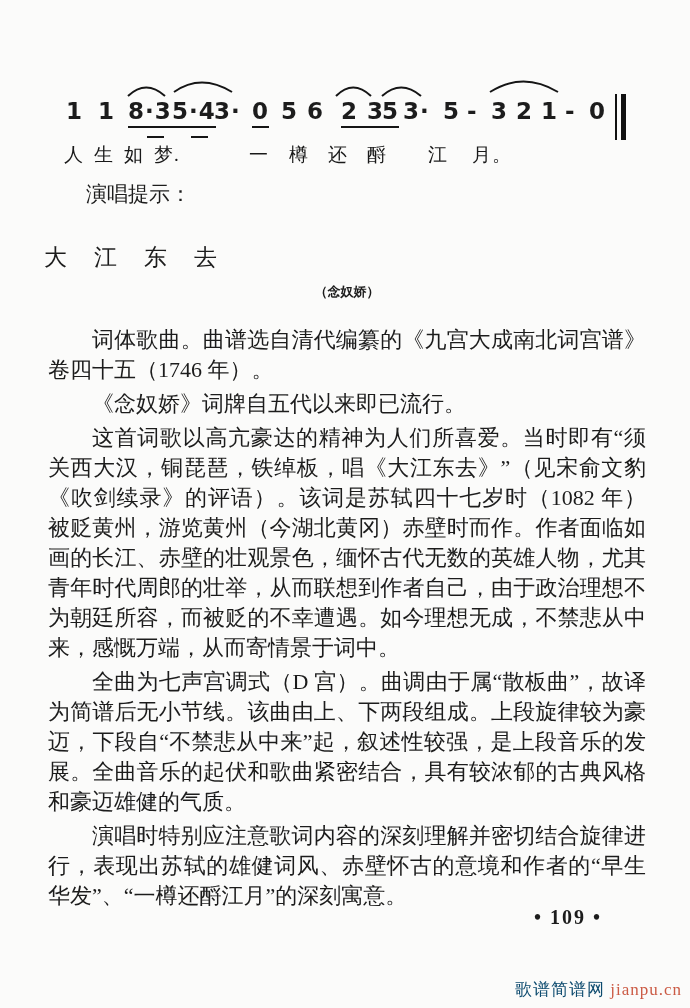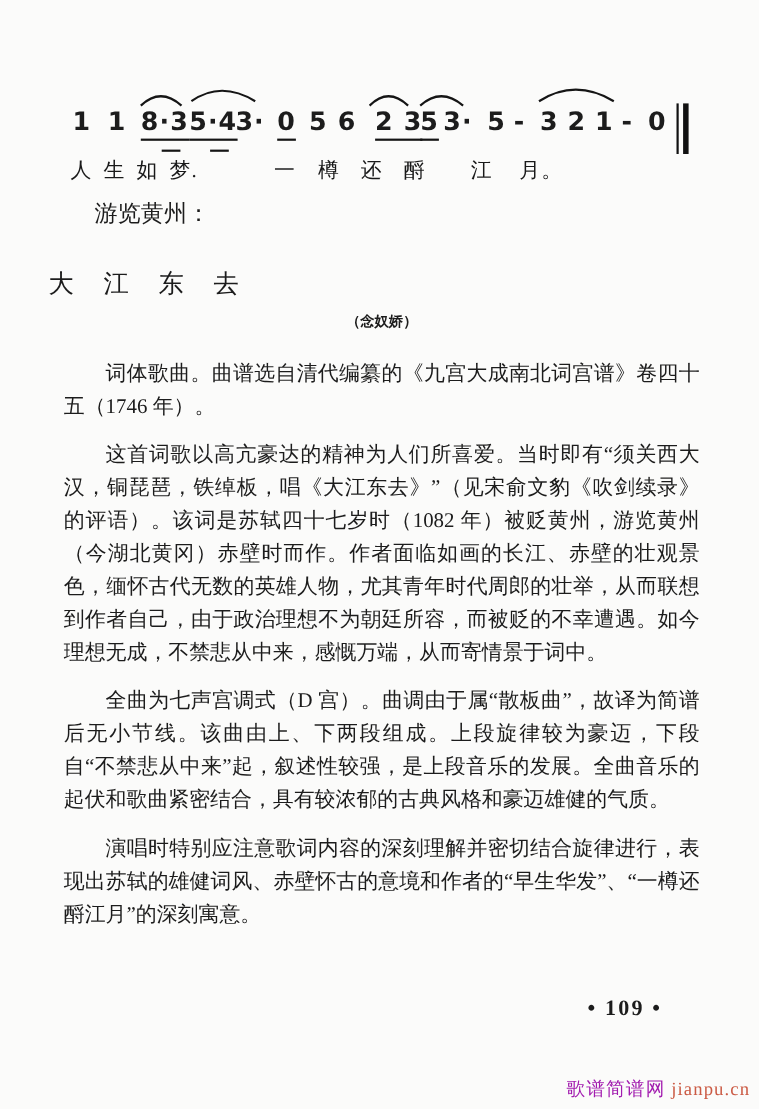--- a/index.html
+++ b/index.html
@@ -31,34 +31,34 @@
   }
   
   .content{position:absolute;top:180px;left:44px;width:606px;}
   .hint{font-size:21px;text-indent:2em;margin:0;}
   .title{
     font-size:23px;font-weight:normal;
     letter-spacing:2px;margin:34px 0 0 0;
   }
   .subtitle{text-align:center;font-size:13px;font-weight:bold;margin:10px 0 0 0;}
   .body p{
-    font-size:19px;line-height:30px;margin:14px;
+    font-size:22px;line-height:30px;margin:4px;
     text-align:justify;text-indent:2em;
   }
   .body p.first{margin-top:24px;}
   
   .page-number{
     position:absolute;top:906px;right:88px;
     font-size:20px;font-weight:bold;letter-spacing:2px;
   }
   .watermark{
     position:absolute;right:8px;top:978px;
     font-size:17px;letter-spacing:1px;
   }
-  .wm-name{color:#a21caf;}
+  .wm-name{color:#0c4a6e;}
   .wm-url{color:#cb5b45;text-align:right;}
 </style>
 </head>
 <body>
 
 <div class="page">
 
   <div class="sheet">
 
     <svg class="slurs" width="690" height="150" viewBox="0 0 690 150">
@@ -100,27 +100,28 @@
     <span class="lyric" style="left:154px">梦.</span>
     <span class="lyric" style="left:249px">一</span>
     <span class="lyric" style="left:289px">樽</span>
     <span class="lyric" style="left:328px">还</span>
     <span class="lyric" style="left:367px">酹</span>
     <span class="lyric" style="left:428px">江</span>
     <span class="lyric" style="left:472px">月。</span>
   </div>
 
   <div class="content">
-    <p class="hint">游览黄州：</p>
+    <p class="hint">演唱提示：</p>
 
     <h1 class="title">大　江　东　去</h1>
     <h2 class="subtitle">（念奴娇）</h2>
 
     <div class="body">
       <p class="first">词体歌曲。曲谱选自清代编纂的《九宫大成南北词宫谱》卷四十五（1746 年）。</p>
+      <p>《念奴娇》词牌自五代以来即已流行。</p>
       <p>这首词歌以高亢豪达的精神为人们所喜爱。当时即有“须关西大汉，铜琵琶，铁绰板，唱《大江东去》”（见宋俞文豹《吹剑续录》的评语）。该词是苏轼四十七岁时（1082 年）被贬黄州，游览黄州（今湖北黄冈）赤壁时而作。作者面临如画的长江、赤壁的壮观景色，缅怀古代无数的英雄人物，尤其青年时代周郎的壮举，从而联想到作者自己，由于政治理想不为朝廷所容，而被贬的不幸遭遇。如今理想无成，不禁悲从中来，感慨万端，从而寄情景于词中。</p>
       <p>全曲为七声宫调式（D 宫）。曲调由于属“散板曲”，故译为简谱后无小节线。该曲由上、下两段组成。上段旋律较为豪迈，下段自“不禁悲从中来”起，叙述性较强，是上段音乐的发展。全曲音乐的起伏和歌曲紧密结合，具有较浓郁的古典风格和豪迈雄健的气质。</p>
       <p>演唱时特别应注意歌词内容的深刻理解并密切结合旋律进行，表现出苏轼的雄健词风、赤壁怀古的意境和作者的“早生华发”、“一樽还酹江月”的深刻寓意。</p>
     </div>
   </div>
 
   <div class="page-number">• 109 •</div>
 
   <div class="watermark">
     <span class="wm-name">歌谱简谱网</span>

